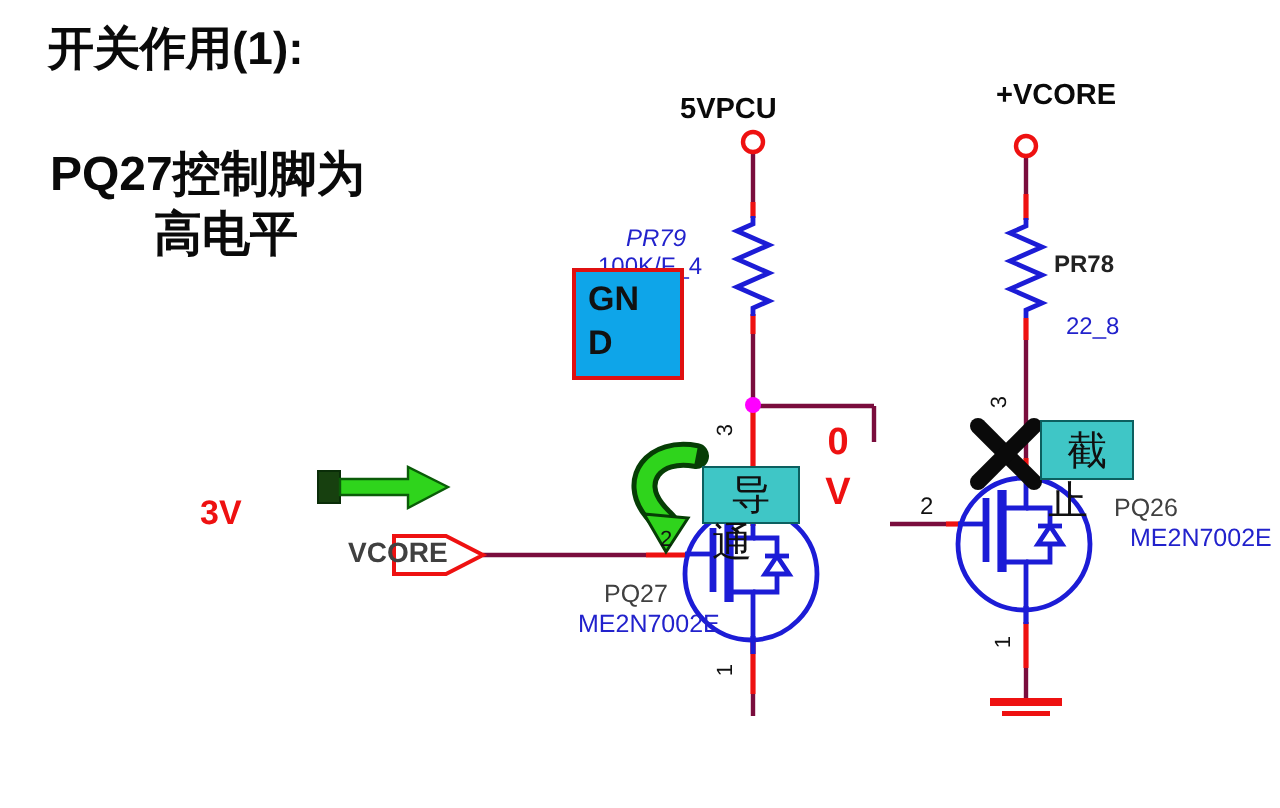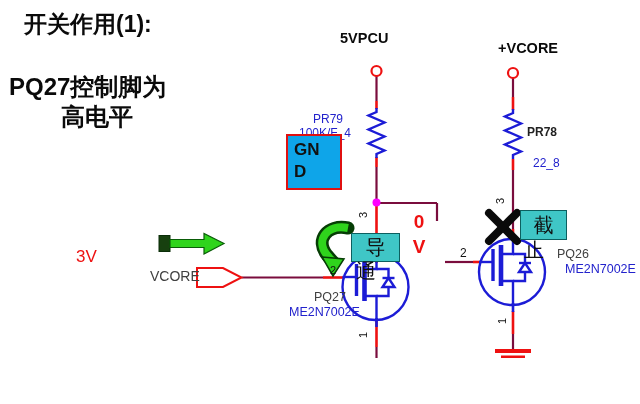--- a/index.html
+++ b/index.html
@@ -1,25 +1,25 @@
 <!DOCTYPE html>
 <html><head>
 <meta charset="utf-8">
 <style>
   html,body{margin:0;padding:0;background:#fff;}
   #canvas{position:relative;width:640px;height:358px;background:#ffffff;overflow:hidden;
           font-family:"Liberation Sans","DejaVu Sans",sans-serif;padding-left:22px;}
   #schematic-svg{position:absolute;left:0;top:0;z-index:1;}
   .txt{position:absolute;white-space:nowrap;z-index:3;}
-  .bold{font-weight:normal;}
+  .bold{font-weight:bold;margin-left:24px;}
   .black{color:#404040;}
   .blue{color:#2222cc;}
   .red{color:#ee1111;}
   .title{font-size:23px;font-weight:bold;color:#0a0a0a;}
-  .subtitle{font-size:24px;font-weight:bold;color:#0a0a0a;}
+  .subtitle{font-size:24px;font-weight:bold;color:#0a0a0a;margin-left:16px;}
   .netlabel{font-size:14.5px;font-weight:bold;color:#0a0a0a;}
   .reflabel{font-size:12px;}
   .partlabel{font-size:12.5px;}
   .pin{position:absolute;font-size:11px;color:#111;z-index:3;}
   .rot{transform:rotate(-90deg);transform-origin:center;}
   #highlight-box{position:absolute;left:531px;top:58px;width:109px;height:60px;
                  background:#00ffff;z-index:3;}
   #highlight-box .hl{padding-left:13px;font-size:17px;font-weight:bold;color:#9c3732;
                      line-height:27px;white-space:nowrap;}
   #highlight-box .hl:first-child{padding-top:4px;}
@@ -127,44 +127,44 @@
     <g stroke="#0a0a0a" stroke-width="8" stroke-linecap="round">
       <line x1="489" y1="213" x2="517" y2="241"></line>
       <line x1="517" y1="213" x2="489" y2="241"></line>
     </g>
   </svg>
 
   <div class="txt title" style="left:24px;top:9px;">开关作用(1):</div>
   <div class="txt subtitle" style="left:9px;top:71px;">PQ27控制脚为</div>
   <div class="txt subtitle" style="left:61px;top:101px;">高电平</div>
 
-  <div class="txt netlabel" style="left:340px;top:30px;">5VPCU</div>
+  <div class="txt netlabel" style="left:340px;top:47px;">5VPCU</div>
   <div class="txt netlabel" style="left:498px;top:40px;">+VCORE</div>
 
 
-  <div class="txt reflabel blue" style="left:313px;top:112px;">PR79</div>
+  <div class="txt reflabel blue" style="left:313px;top:112px;font-style:italic;">PR79</div>
   <div class="txt reflabel blue" style="left:299px;top:126px;">100K/F_4</div>
 
   <div id="gnd-box">
     <div>GN</div>
     <div>D</div>
   </div>
 
   <div class="txt reflabel" style="left:527px;top:125px;color:#222;font-weight:bold;">PR78</div>
   <div class="txt reflabel blue" style="left:533px;top:156px;">22_8</div>
 
   <div class="zv">
     <div>0</div>
     <div>V</div>
   </div>
 
   <div class="txt bold red" style="left:76px;top:247px;font-size:17px;">3V</div>
   <div class="txt bold black" style="left:150px;top:268px;font-size:14px;">VCORE</div>
 
-  <div class="txt partlabel black" style="left:314px;top:290px;">PQ27</div>
+  <div class="txt partlabel black" style="left:302px;top:290px;">PQ27</div>
   <div class="txt partlabel blue" style="left:289px;top:305px;">ME2N7002E</div>
   <div class="txt partlabel black" style="left:557px;top:247px;">PQ26</div>
   <div class="txt partlabel blue" style="left:565px;top:262px;">ME2N7002E</div>
 
   <div class="statebox" style="left:351px;top:233px;width:47px;height:27px;">
     <span>导</span>
   </div>
   <div class="statechar" style="left:356px;top:258px;">通</div>
 
   <div class="statebox" style="left:520px;top:210px;width:45px;height:28px;">

